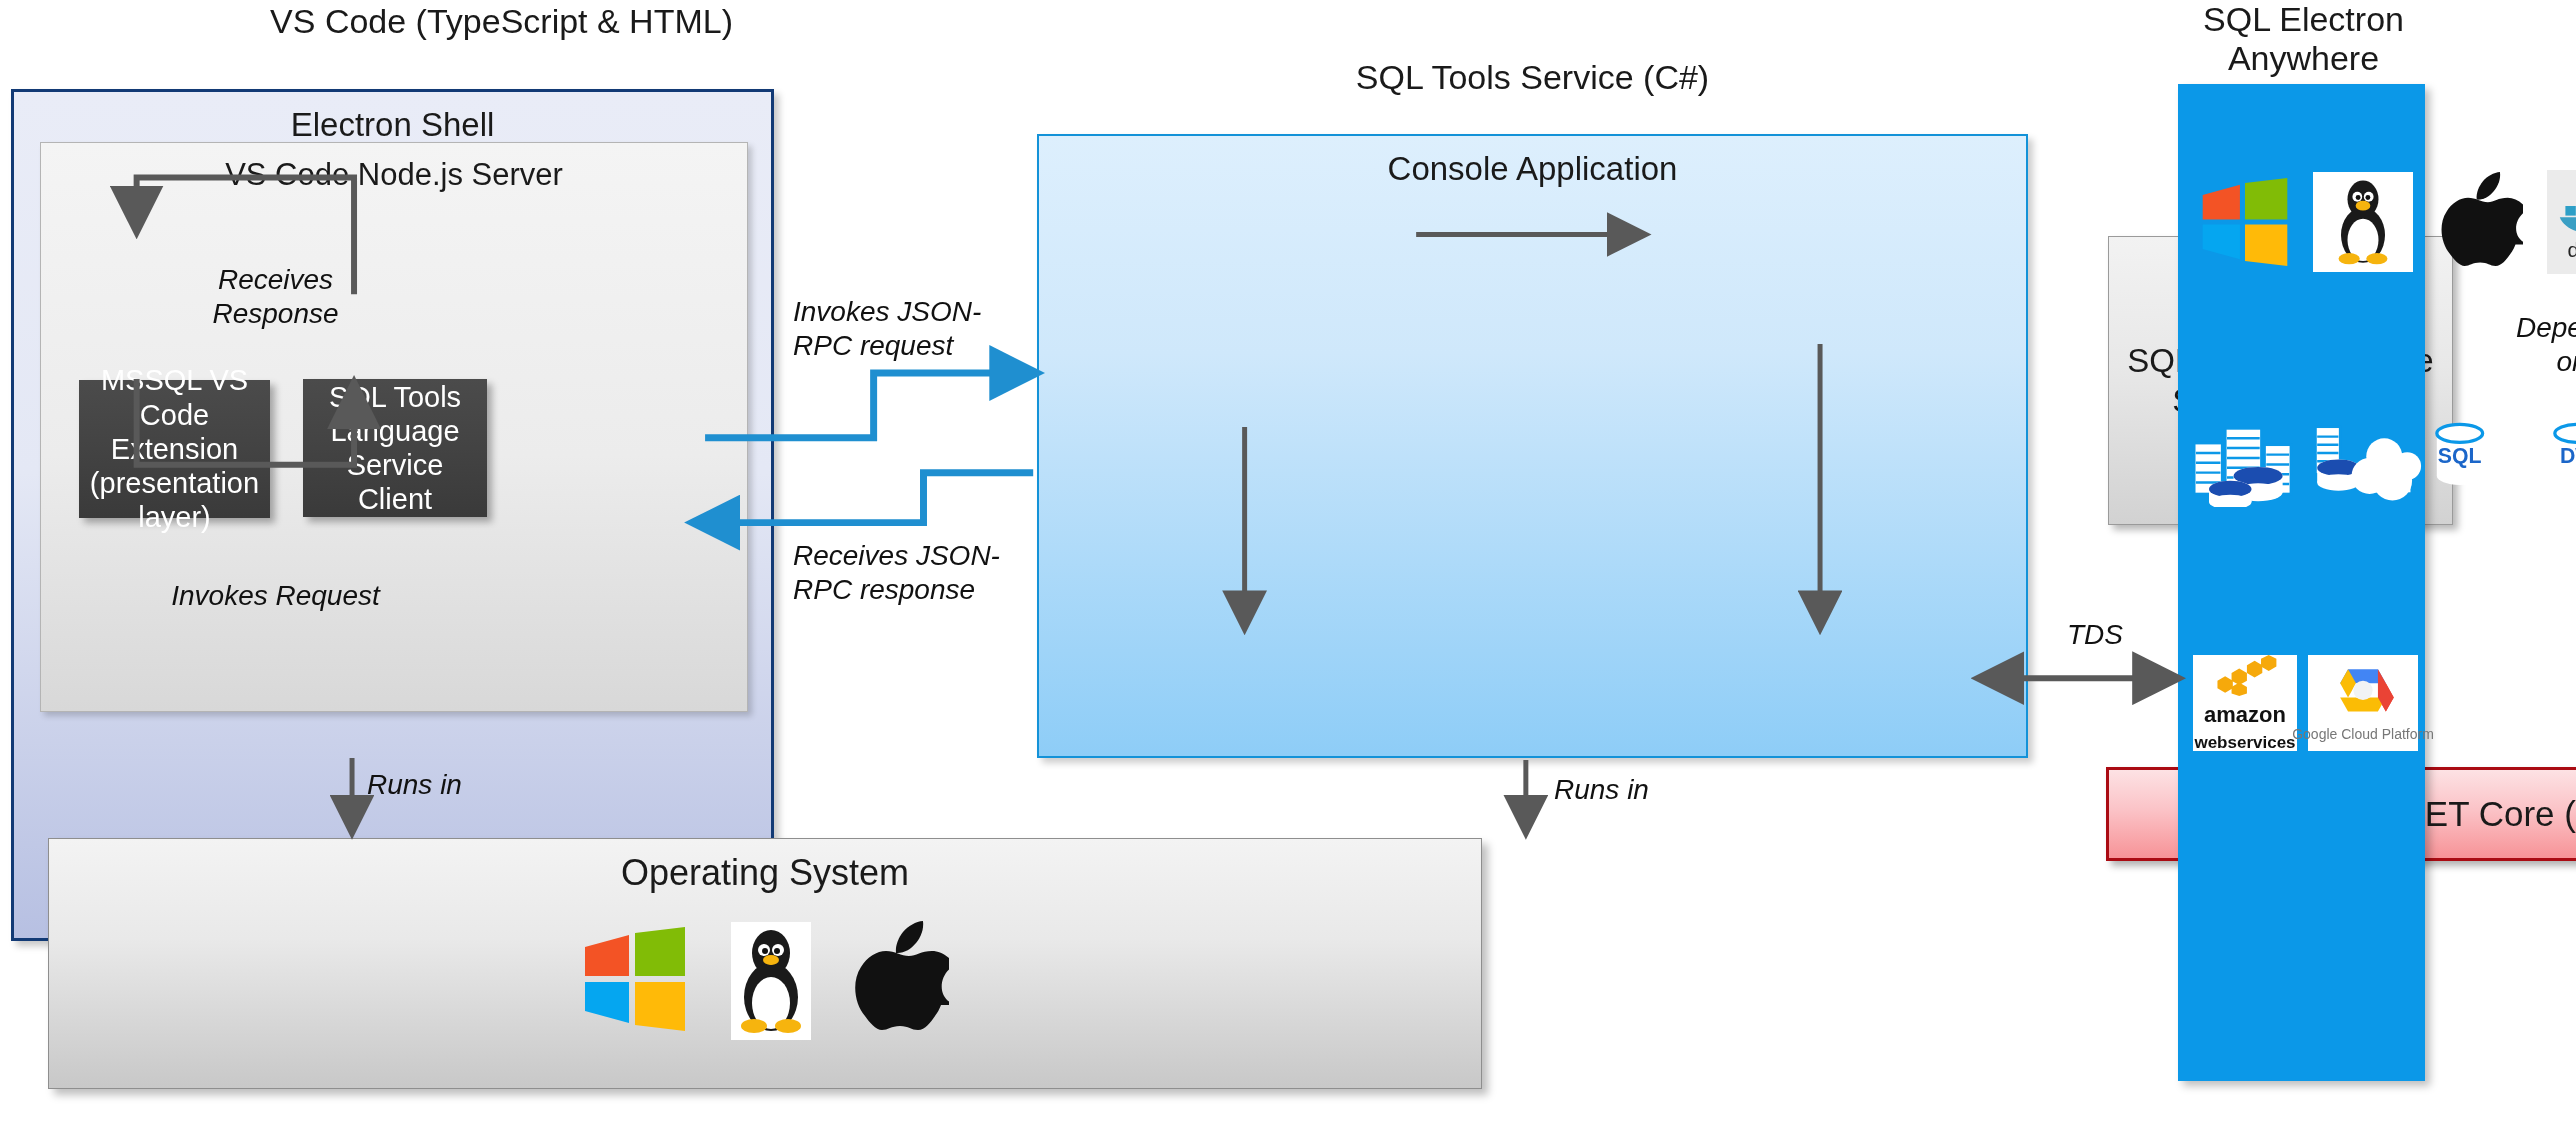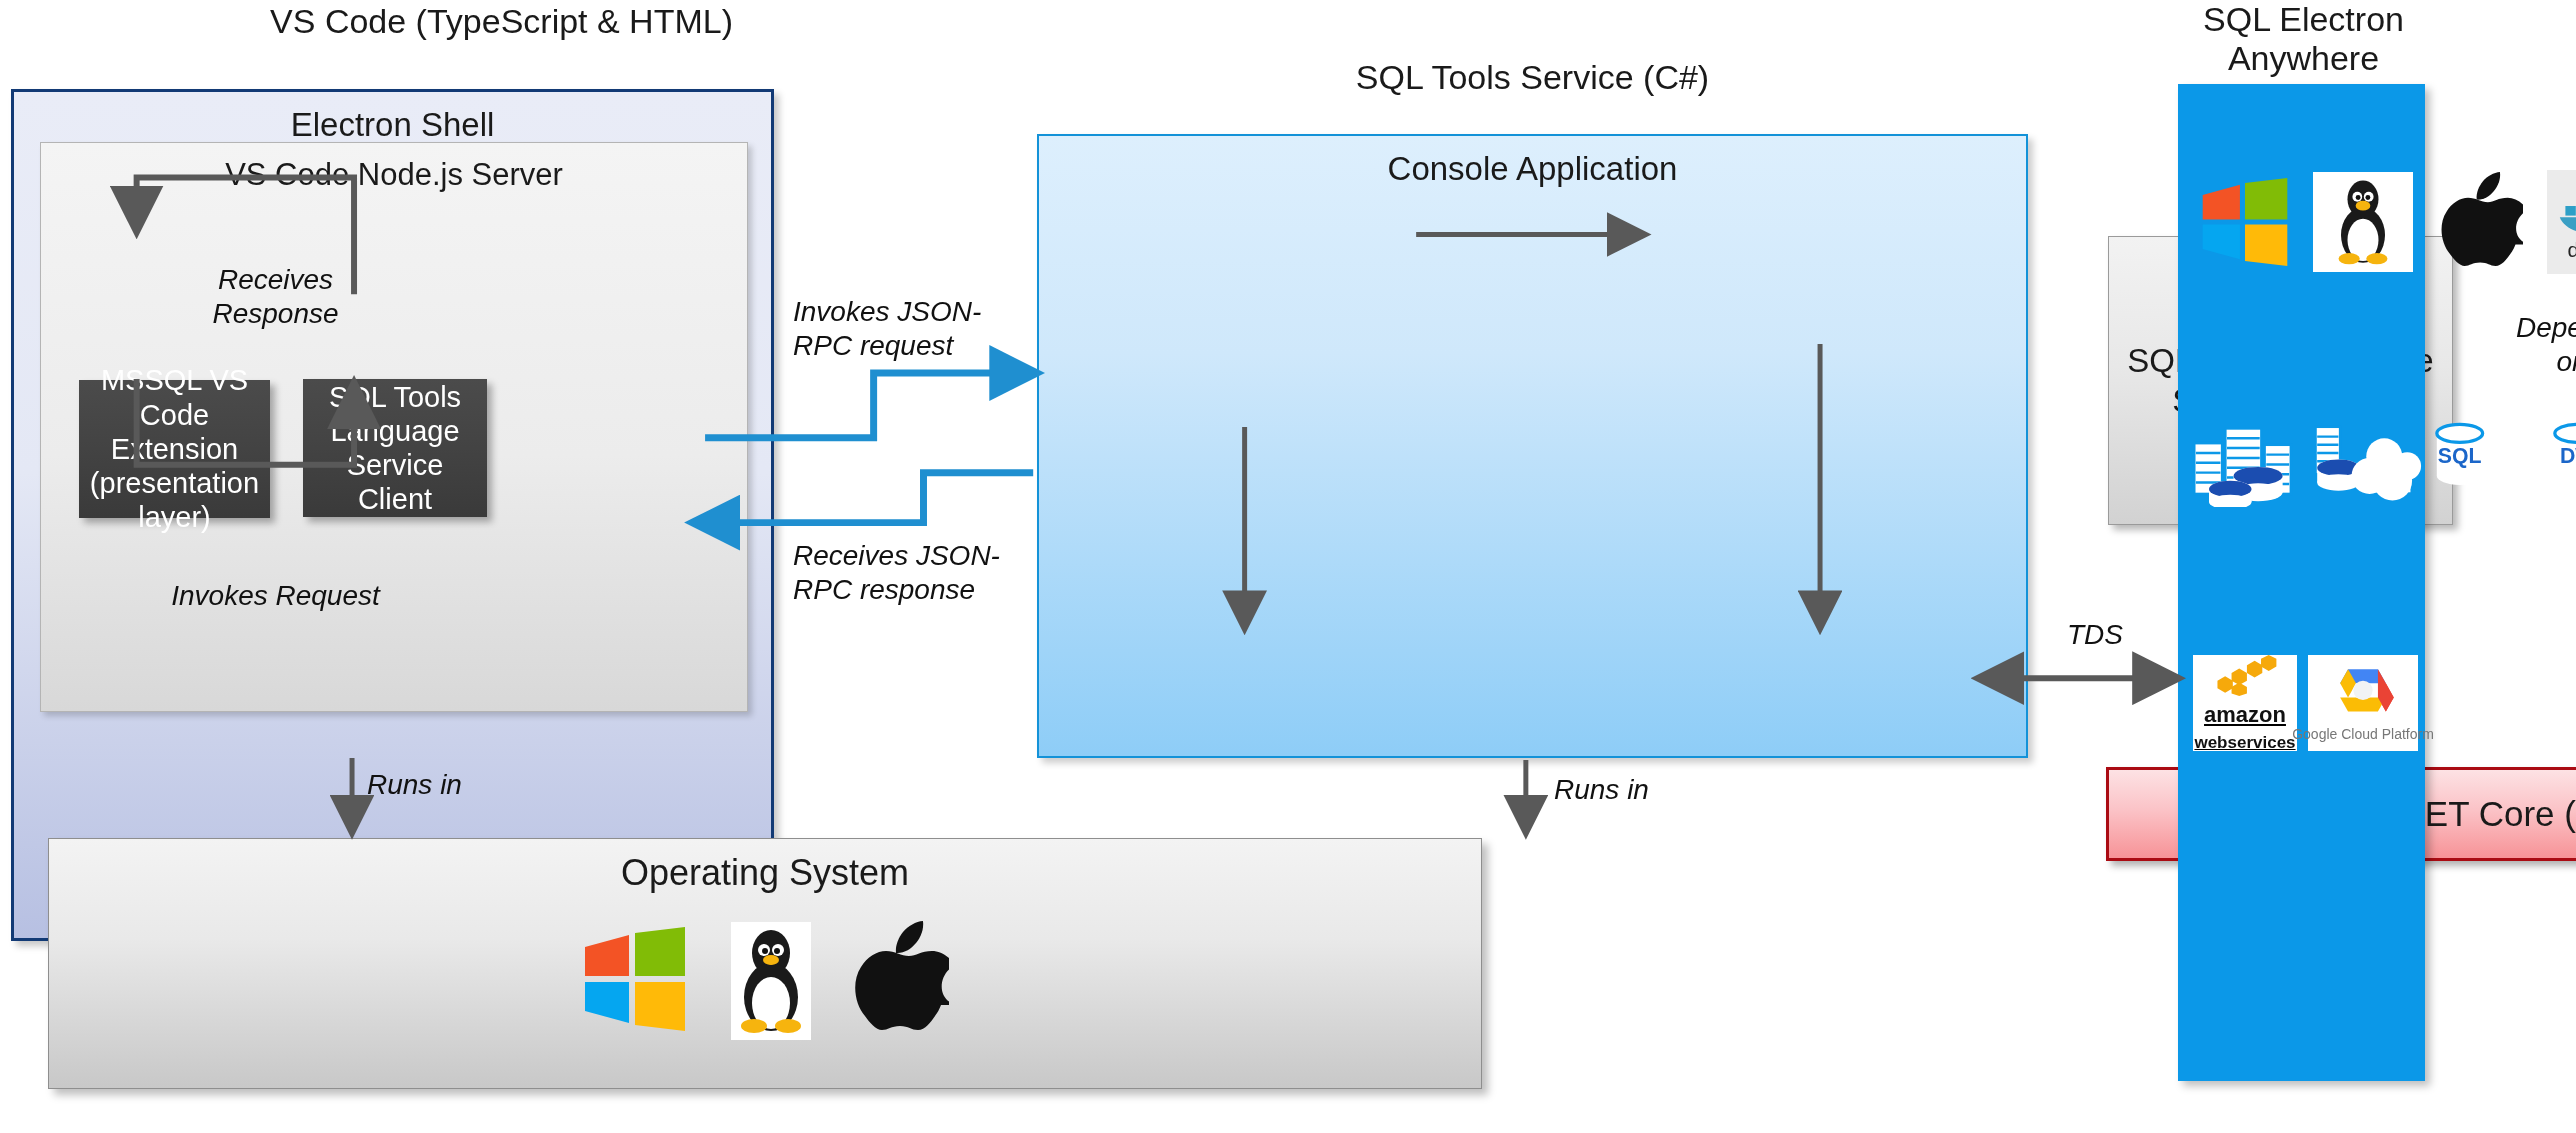--- a/index.html
+++ b/index.html
@@ -315,21 +315,21 @@
         <g fill="#fff">
           <circle cx="92" cy="60" r="20"></circle>
             <circle cx="118" cy="70" r="16"></circle>
           <circle cx="76" cy="82" r="20"></circle>
             <circle cx="102" cy="86" r="22"></circle>
           <rect x="74" y="76" width="48" height="24"></rect>
         </g>
       </svg>
     </div>
 
-    <div class="logo-cell logo-tile" style="width:104px;height:96px;flex-direction:column;gap:8px;text-decoration:underline;">
+    <div class="logo-cell logo-tile" style="width:104px;height:96px;flex-direction:column;gap:8px;">
       <svg width="76" height="44" viewBox="0 0 110 64" aria-hidden="true">
         <g fill="#f6a90b">
           <polygon points="12,40 24,33 36,40 36,52 24,59 12,52"></polygon>
           <polygon points="34,28 46,21 58,28 58,40 46,47 34,40"></polygon>
           <polygon points="34,50 46,43 58,50 58,60 46,64 34,60"></polygon>
           <polygon points="58,16 70,9 82,16 82,28 70,35 58,28"></polygon>
           <polygon points="80,6 92,0 104,6 104,18 92,25 80,18"></polygon>
         </g>
       </svg>
       <span style="font-size:22px;font-weight:bold;color:#111;line-height:1;">amazon</span>

